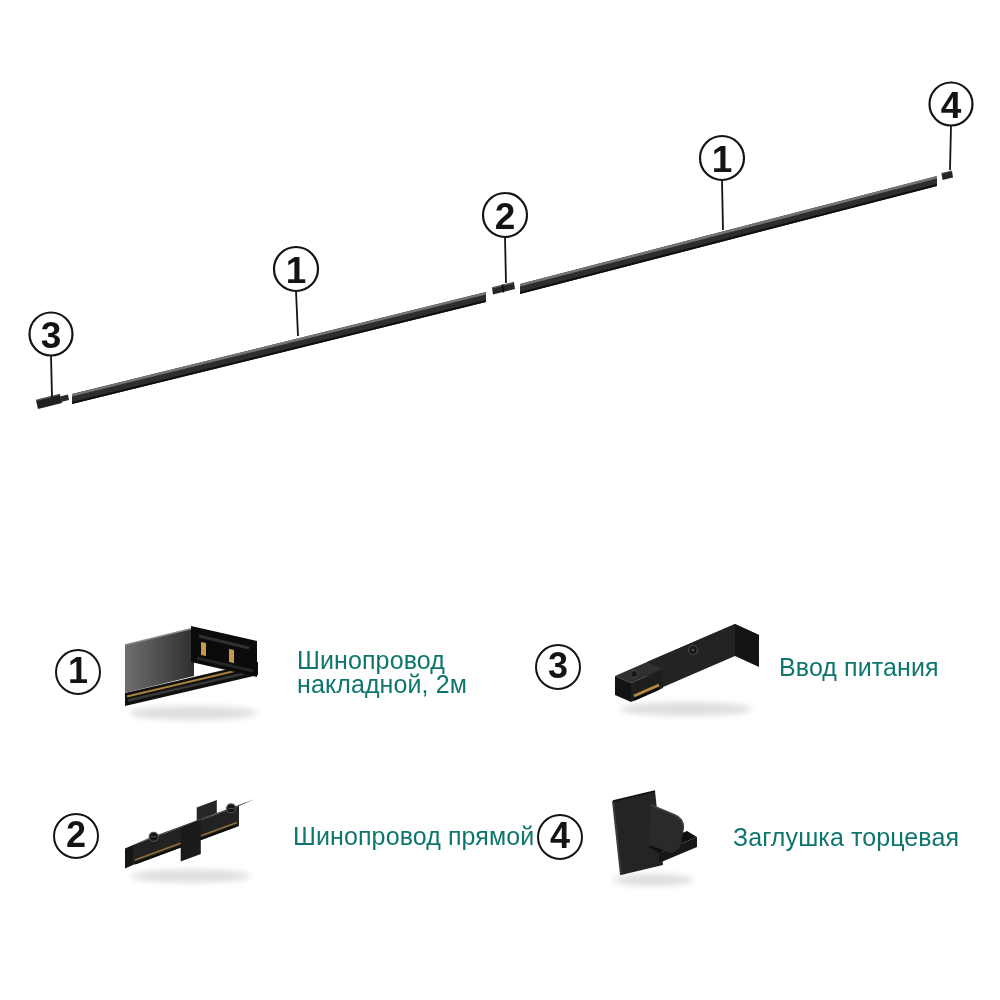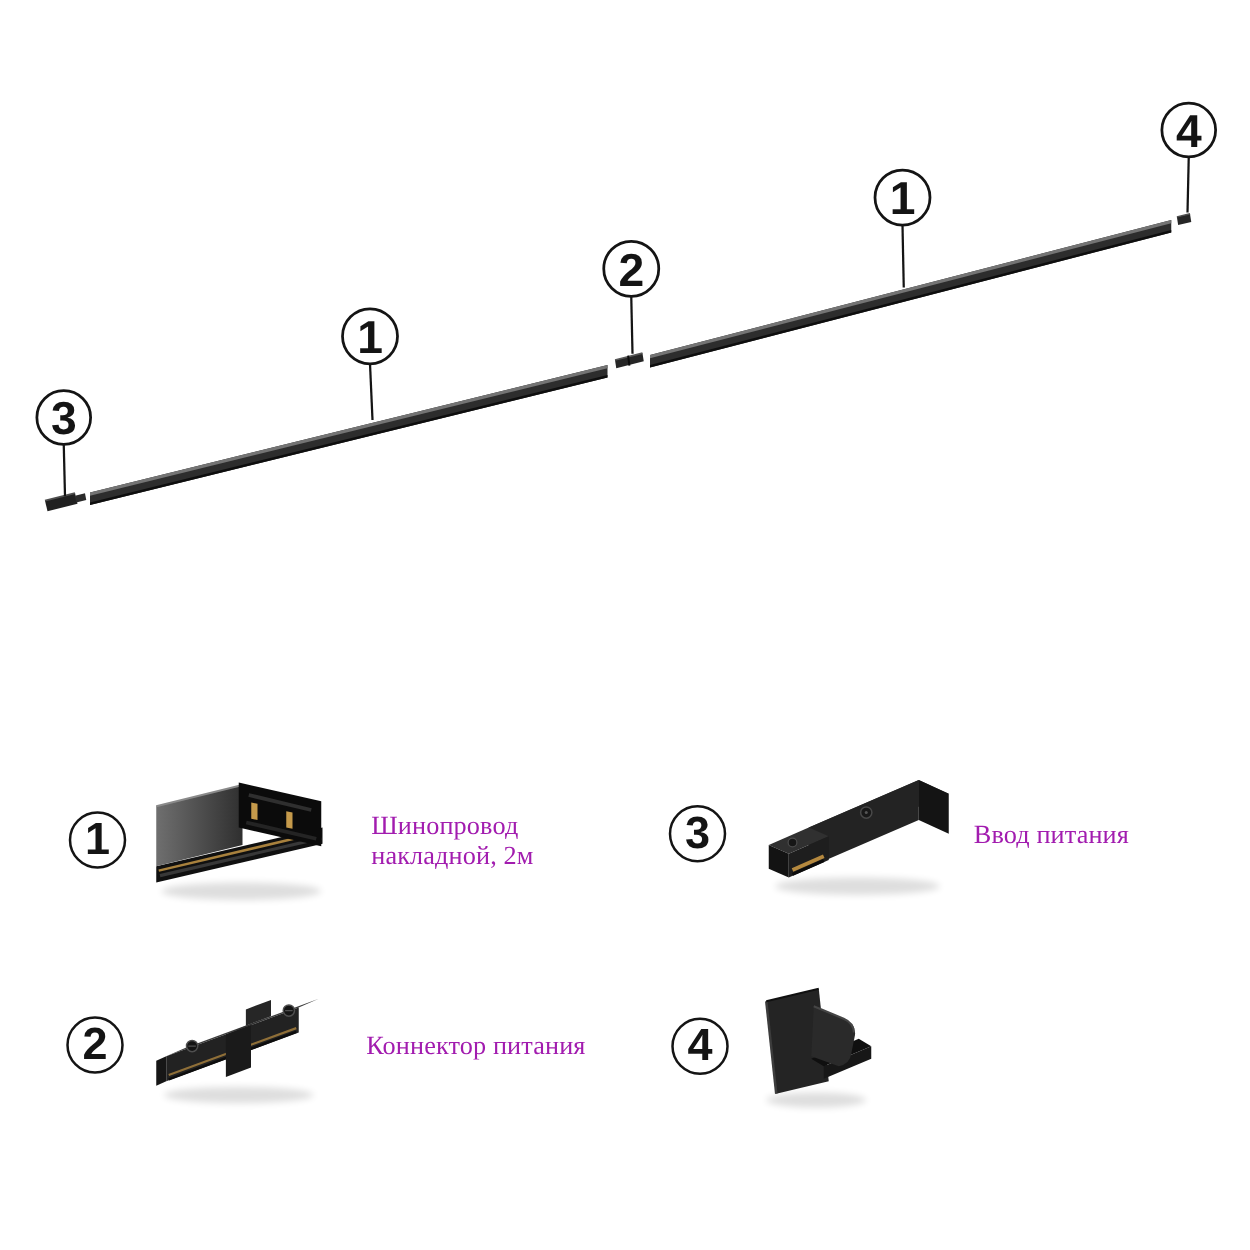--- a/index.html
+++ b/index.html
@@ -17,21 +17,21 @@
   .legend-item { position:absolute; display:flex; align-items:center; }
   .num-badge {
     width:46px; height:46px; flex:0 0 auto;
     border:2.5px solid #141414; border-radius:50%;
     background:#ffffff; color:#141414;
     display:flex; align-items:center; justify-content:center;
     font-size:36px; font-weight:700; line-height:1;
     padding-bottom:2px;
   }
   .product { flex:0 0 auto; }
-  .legend-label { font-size:21px; line-height:24px; font-weight:500; color:#a21caf; letter-spacing:0.1px;font-family:Liberation Serif, serif; }
+  .legend-label { font-size:25px; line-height:24px; font-weight:500; color:#0f766e; letter-spacing:0.1px; }
 </style>
 </head>
 <body>
 
 <div class="stage">
 
   <svg class="diagram-svg" width="1000" height="480" viewBox="0 0 1000 480">
 
     <g>
       <polygon points="72,394 486,292 486,302 72,404" fill="#2d2d2d"></polygon>
@@ -165,36 +165,39 @@
       <line x1="16" y1="79" x2="118" y2="41.5" stroke="#8f6f38" stroke-width="1.8"></line>
       <line x1="16" y1="82.5" x2="118" y2="44.5" stroke="#0d0d0d" stroke-width="2"></line>
       <polygon points="61.7,46.5 81.8,39 97.8,32 77.7,39.5" fill="#303030"></polygon>
       <polygon points="61.7,46.5 81.8,39 81.8,73 61.7,80.5" fill="#1a1a1a"></polygon>
       <circle cx="34.7" cy="55.8" r="4.5" fill="#141414" stroke="#4f4f4f" stroke-width="1.2"></circle>
       <line x1="31.7" y1="55.8" x2="37.7" y2="55.8" stroke="#505050" stroke-width="1"></line>
       <circle cx="112.1" cy="27.4" r="4.5" fill="#141414" stroke="#4f4f4f" stroke-width="1.2"></circle>
       <line x1="109.1" y1="27.4" x2="115.1" y2="27.4" stroke="#505050" stroke-width="1"></line>
     </svg>
     <div class="legend-label" style="margin-left:24px;">
-      <div>Коннектор питания</div>
+      <div>Шинопровод прямой</div>
     </div>
   </div>
 
   <div class="legend-item" style="left:537px; top:781px; height:112px;">
     <div class="num-badge">4</div>
     <svg class="product" width="95" height="112" viewBox="0 0 95 112" style="margin-left:22px;">
       <defs>
           <filter id="blur4" x="-50%" y="-50%" width="200%" height="200%">
             <feGaussianBlur stdDeviation="3"></feGaussianBlur>
           </filter>
         </defs>
       <ellipse cx="48" cy="99" rx="40" ry="6" fill="#000" opacity="0.13" filter="url(#blur4)"></ellipse>
       <polygon points="8,20 50,10 58,84 16,94" fill="#242424"></polygon>
       <line x1="8" y1="20" x2="16" y2="94" stroke="#3c3c3c" stroke-width="2"></line>
       <line x1="8" y1="20" x2="50" y2="10" stroke="#101010" stroke-width="1.5"></line>
       <polygon points="44,66 82,50 92,56 54,72" fill="#0f0f0f"></polygon>
       <polygon points="54,72 92,56 92,66 54,82" fill="#171717"></polygon>
       <path d="M46,24 L70,34 Q80,38 79,47 L76,62 Q75,70 66,72 L44,64 Z" fill="#2a2a2a"></path>
       <path d="M46,24 L70,34 Q78,37.5 78,45" fill="none" stroke="#454545" stroke-width="1.6"></path>
     </svg>
+    <div class="legend-label" style="margin-left:33px;">
+      <div>Заглушка торцевая</div>
+    </div>
   </div>
 
 </div>
 
 </body></html>

